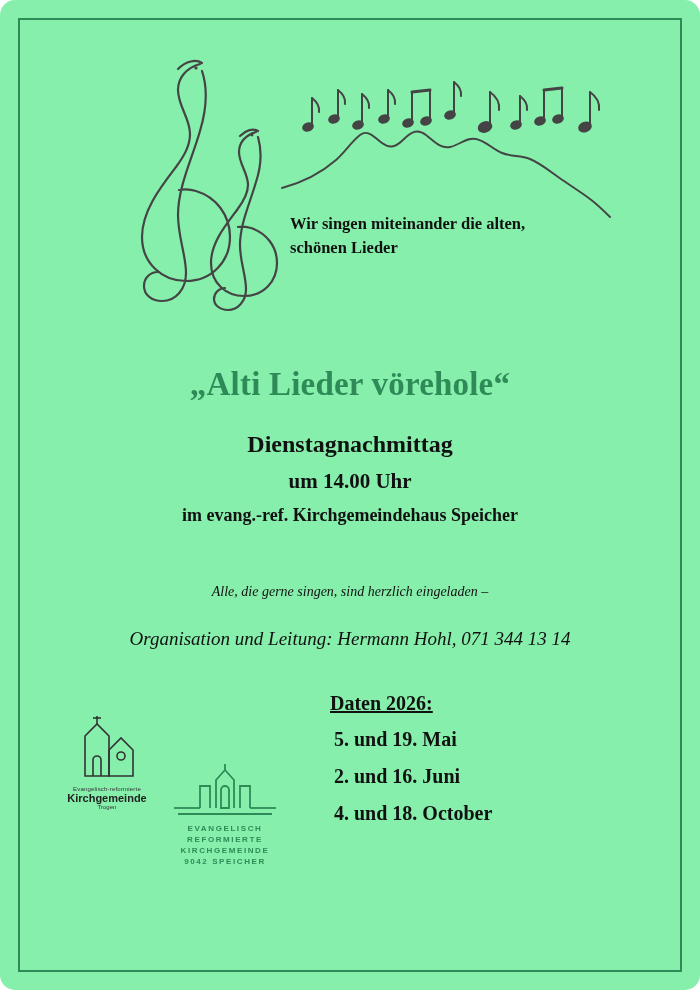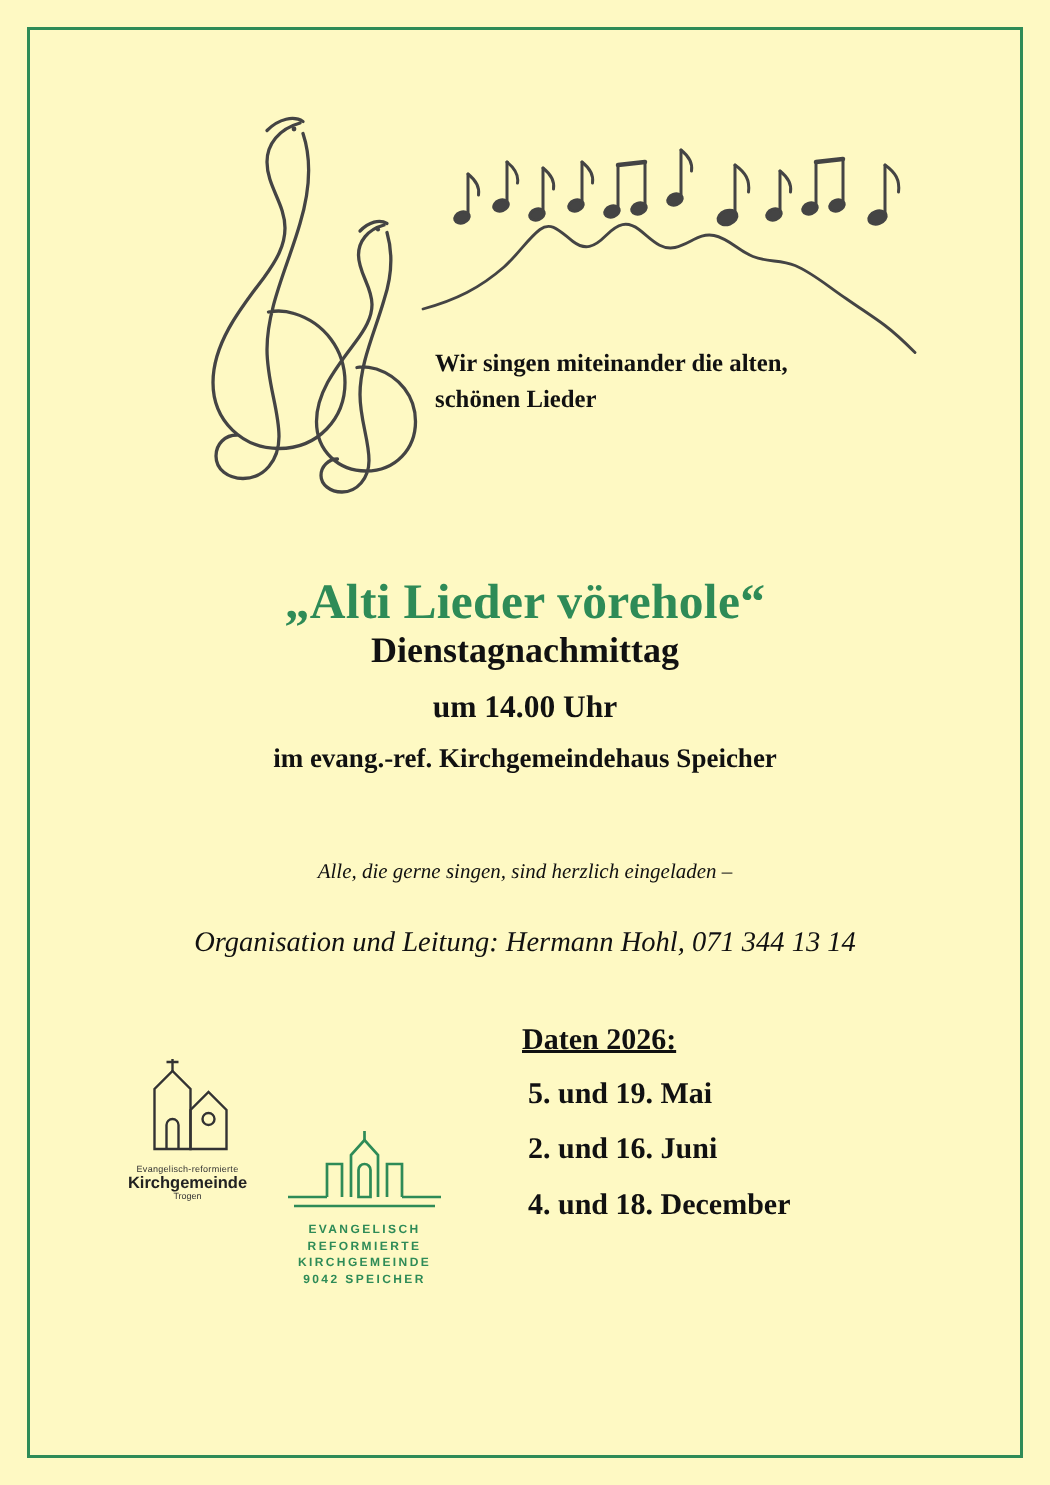--- a/index.html
+++ b/index.html
@@ -11,22 +11,22 @@
     height: 990px;
     background: #ffffff;
     font-family: "Liberation Serif", serif;
     overflow: hidden;
   }
   .poster {
     position: relative;
     width: 700px;
     height: 990px;
     box-sizing: border-box;
-    padding: 18px;
-    background: #fef9c3;
+    background: #86efac;
+    border-radius: 15px;
   }
   .frame {
     position: absolute;
     left: 18px;
     top: 18px;
     right: 18px;
     bottom: 18px;
     border: 2px solid #2e8b57;
     box-sizing: border-box;
   }
@@ -68,20 +68,21 @@
     text-align: center;
     color: #2e8b57;
     font-family: "Liberation Serif", serif;
     font-weight: bold;
     font-size: 33px;
     letter-spacing: 0.2px;
     margin-top: 52px;
   }
   .when {
     text-align: center;
+    margin-top: 28px;
     color: #111111;
   }
   .when div {
     font-weight: bold;
     font-family: "Liberation Serif", serif;
   }
   .when .l1 { font-size: 24px; margin-bottom: 11px; }
   .when .l2 { font-size: 21px; margin-bottom: 11px; }
   .when .l3 { font-size: 18px; }
 
@@ -310,19 +311,19 @@
         <div class="stext">REFORMIERTE</div>
         <div class="stext">KIRCHGEMEINDE</div>
         <div class="stext">9042 SPEICHER</div>
       </div>
 
       <div class="dates">
         <div class="dates-title">Daten 2026:</div>
         <ul class="dates-list">
           <li>5. und 19. Mai</li>
           <li>2. und 16. Juni</li>
-          <li>4. und 18. December</li>
+          <li>4. und 18. October</li>
         </ul>
       </div>
 
     </div>
   </div>
 </div>
 
 </body></html>

